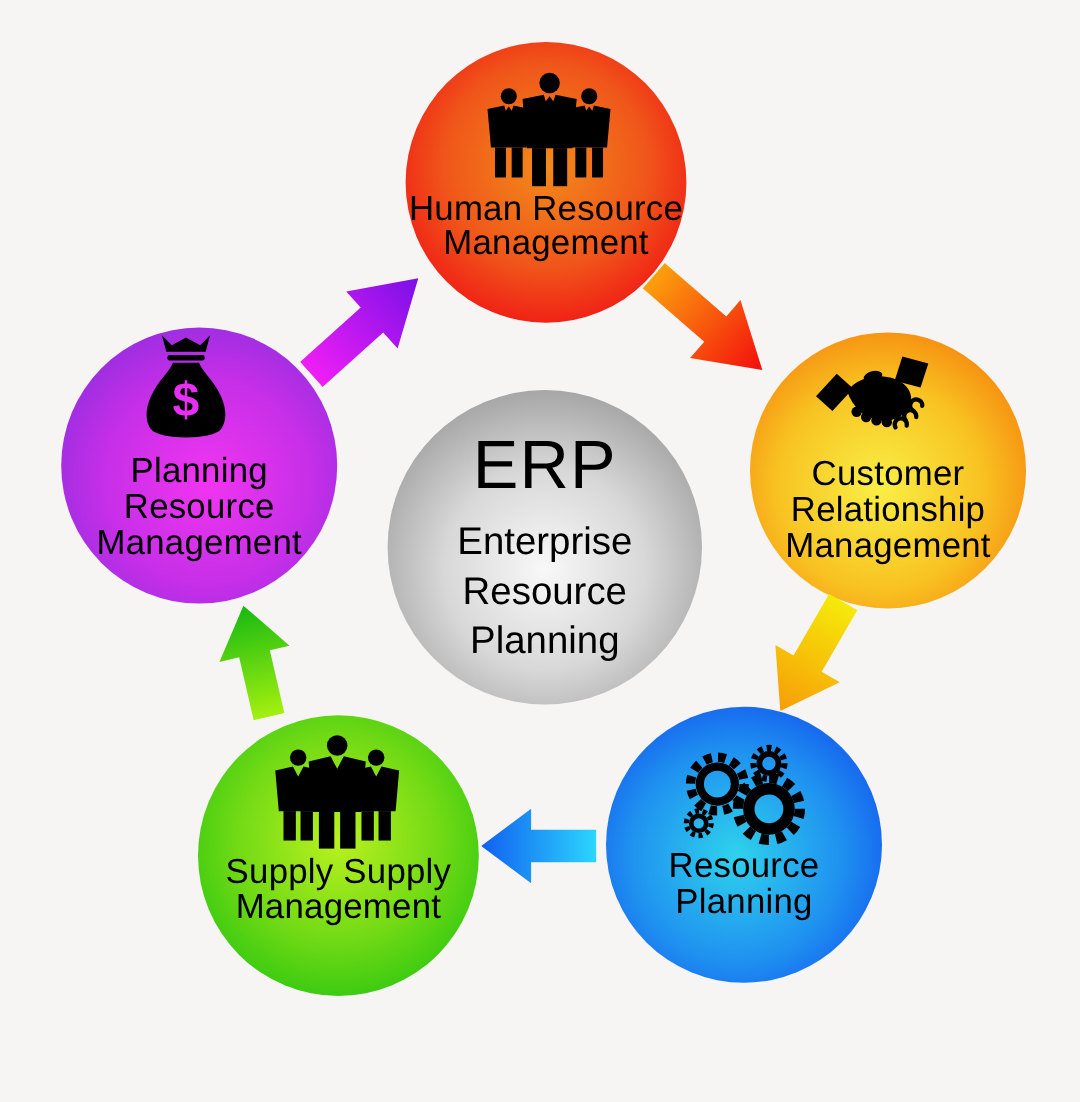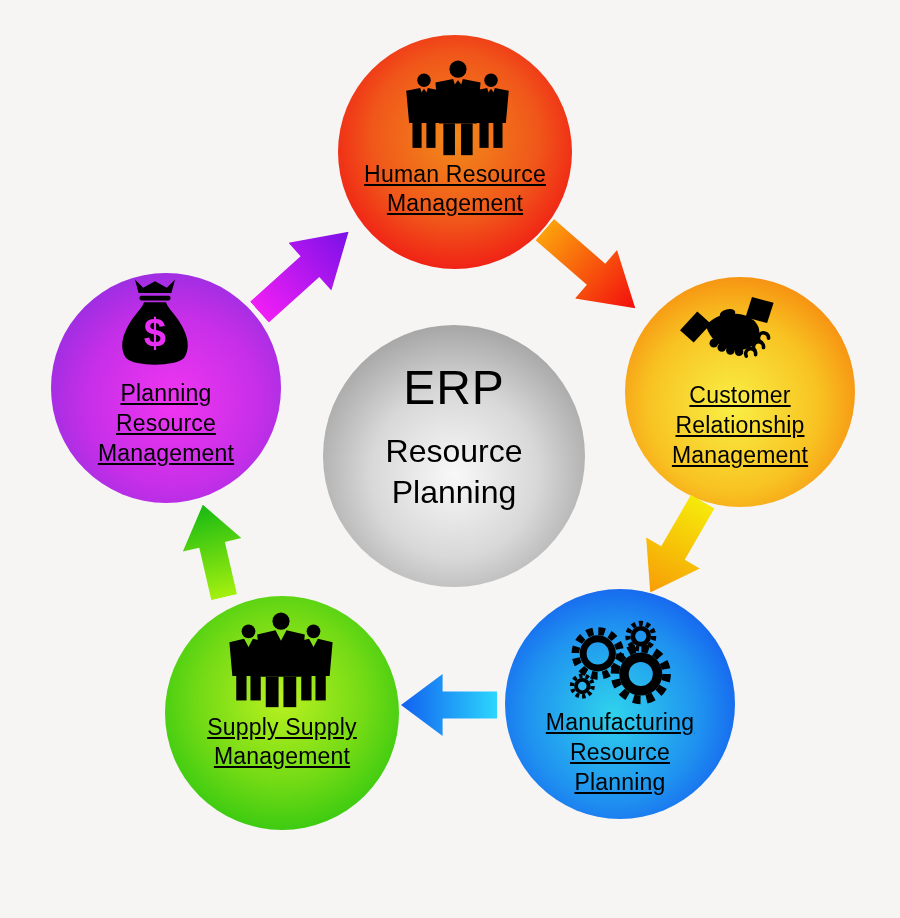--- a/index.html
+++ b/index.html
@@ -21,36 +21,36 @@
   .node-mrp { left:505px; top:589px; width:230px; height:230px;
     background:radial-gradient(circle at 47% 54%, #2fd2ec 0%, #1f92f0 50%, #1355ee 84%); }
   .node-scm { left:165px; top:596px; width:234px; height:234px;
     background:radial-gradient(circle at 50% 44%, #baf120 0%, #72da15 48%, #2fc710 82%); }
   .node-frm { left:51px;  top:273px; width:230px; height:230px;
     background:radial-gradient(circle at 53% 56%, #f135f1 0%, #c72fe8 48%, #8f2ddf 84%); }
   .node-erp { left:323px; top:325px; width:262px; height:262px;
     background:radial-gradient(circle at 50% 57%, #f8f8f8 0%, #d8d8d8 42%, #a5a5a5 76%, #8a8a8a 100%); }
 
   .label { position:absolute; left:0; right:0; text-align:center;
-           font-size:23px; letter-spacing:0.2px;text-decoration:underline; }
+           font-size:29px; letter-spacing:0.2px; }
   .node-hrm .label { top:125px; line-height:29px; }
   .node-crm .label { top:103px; line-height:30px; }
   .node-mrp .label { top:118px; line-height:30px; }
   .node-scm .label { top:117px; line-height:29px; }
   .node-frm .label { top:105px; line-height:30px; }
 
   .icon { position:absolute; }
   .node-hrm .icon { left:62px; top:25px; width:115px; height:98px; }
   .node-crm .icon { left:55px; top:16px; width:108px; height:78px; }
   .node-mrp .icon { left:60px; top:30px; width:112px; height:86px; }
   .node-scm .icon { left:59px; top:16px; width:114px; height:98px; }
   .node-frm .icon { left:63px; top:6px;  width:82px;  height:92px; }
 
   .erp-abbr  { position:absolute; top:26px;  left:0; right:0; text-align:center;
-               font-size:48px; line-height:74px; letter-spacing:1px; }
+               font-size:57px; line-height:74px; letter-spacing:1px; }
   .erp-lines { position:absolute; top:106px; left:0; right:0; text-align:center;
                font-size:32px; line-height:41px; }
 
   .arrow { position:absolute; }
   .arrow svg { display:block; width:100%; height:100%; }
   .arrow-frm-hrm { left:244px; top:240px; width:120px; height:64px; transform:rotate(-42deg); }
   .arrow-hrm-crm { left:530px; top:237px; width:120px; height:64px; transform:rotate(41deg); }
   .arrow-crm-mrp { left:624px; top:516px; width:105px; height:62px; transform:rotate(120deg); }
   .arrow-mrp-scm { left:401px; top:674px; width:96px;  height:62px; transform:rotate(180deg); }
   .arrow-scm-frm { left:166px; top:521px; width:95px;  height:60px; transform:rotate(-103deg); }
@@ -78,20 +78,21 @@
         <polygon points="11,37 41,30 50,47 59,30 89,37 83,106 17,106"></polygon>
         <rect x="25" y="106" width="21" height="50"></rect>
         <rect x="54" y="106" width="21" height="50"></rect>
       </g>
     </defs>
   </svg>
 
   <div class="circle node-erp">
     <div class="erp-abbr">ERP</div>
     <div class="erp-lines">
+      <div>Enterprise</div>
       <div>Resource</div>
       <div>Planning</div>
     </div>
   </div>
 
   <div class="circle node-hrm">
     <svg class="icon" viewBox="0 0 115 98">
       <use href="#person-tie" transform="translate(0,13) scale(0.48)"></use>
       <use href="#person-tie" transform="translate(67,13) scale(0.48)"></use>
       <use href="#person-tie" transform="translate(27.5,0) scale(0.61)"></use>
@@ -136,21 +137,20 @@
       <circle cx="88" cy="20" r="15" fill="none" stroke="#000" stroke-width="6" stroke-dasharray="4.7 3.8"></circle>
       <path fill="#000" fill-rule="evenodd" d="M76,20 a12,12 0 1,0 24,0 a12,12 0 1,0 -24,0 Z M81.5,20 a6.5,6.5 0 1,1 13,0 a6.5,6.5 0 1,1 -13,0 Z"></path>
 
       <circle cx="20" cy="78" r="12" fill="none" stroke="#000" stroke-width="5" stroke-dasharray="4 3.5"></circle>
       <path fill="#000" fill-rule="evenodd" d="M10.5,78 a9.5,9.5 0 1,0 19,0 a9.5,9.5 0 1,0 -19,0 Z M15,78 a5,5 0 1,1 10,0 a5,5 0 1,1 -10,0 Z"></path>
 
       <circle cx="88" cy="64" r="30" fill="none" stroke="#000" stroke-width="10" stroke-dasharray="8.6 7.1"></circle>
       <path fill="#000" fill-rule="evenodd" d="M63,64 a25,25 0 1,0 50,0 a25,25 0 1,0 -50,0 Z M74,64 a14,14 0 1,1 28,0 a14,14 0 1,1 -28,0 Z"></path>
     </svg>
     <div class="label">
-      <div>Manufacturing</div>
       <div>Resource</div>
       <div>Planning</div>
     </div>
   </div>
 
   <div class="circle node-scm">
     <svg class="icon" viewBox="0 0 114 98">
       <use href="#person-solid" transform="translate(0,12) scale(0.49)"></use>
       <use href="#person-solid" transform="translate(65,12) scale(0.49)"></use>
       <use href="#person-solid" transform="translate(26.5,0) scale(0.61)"></use>

